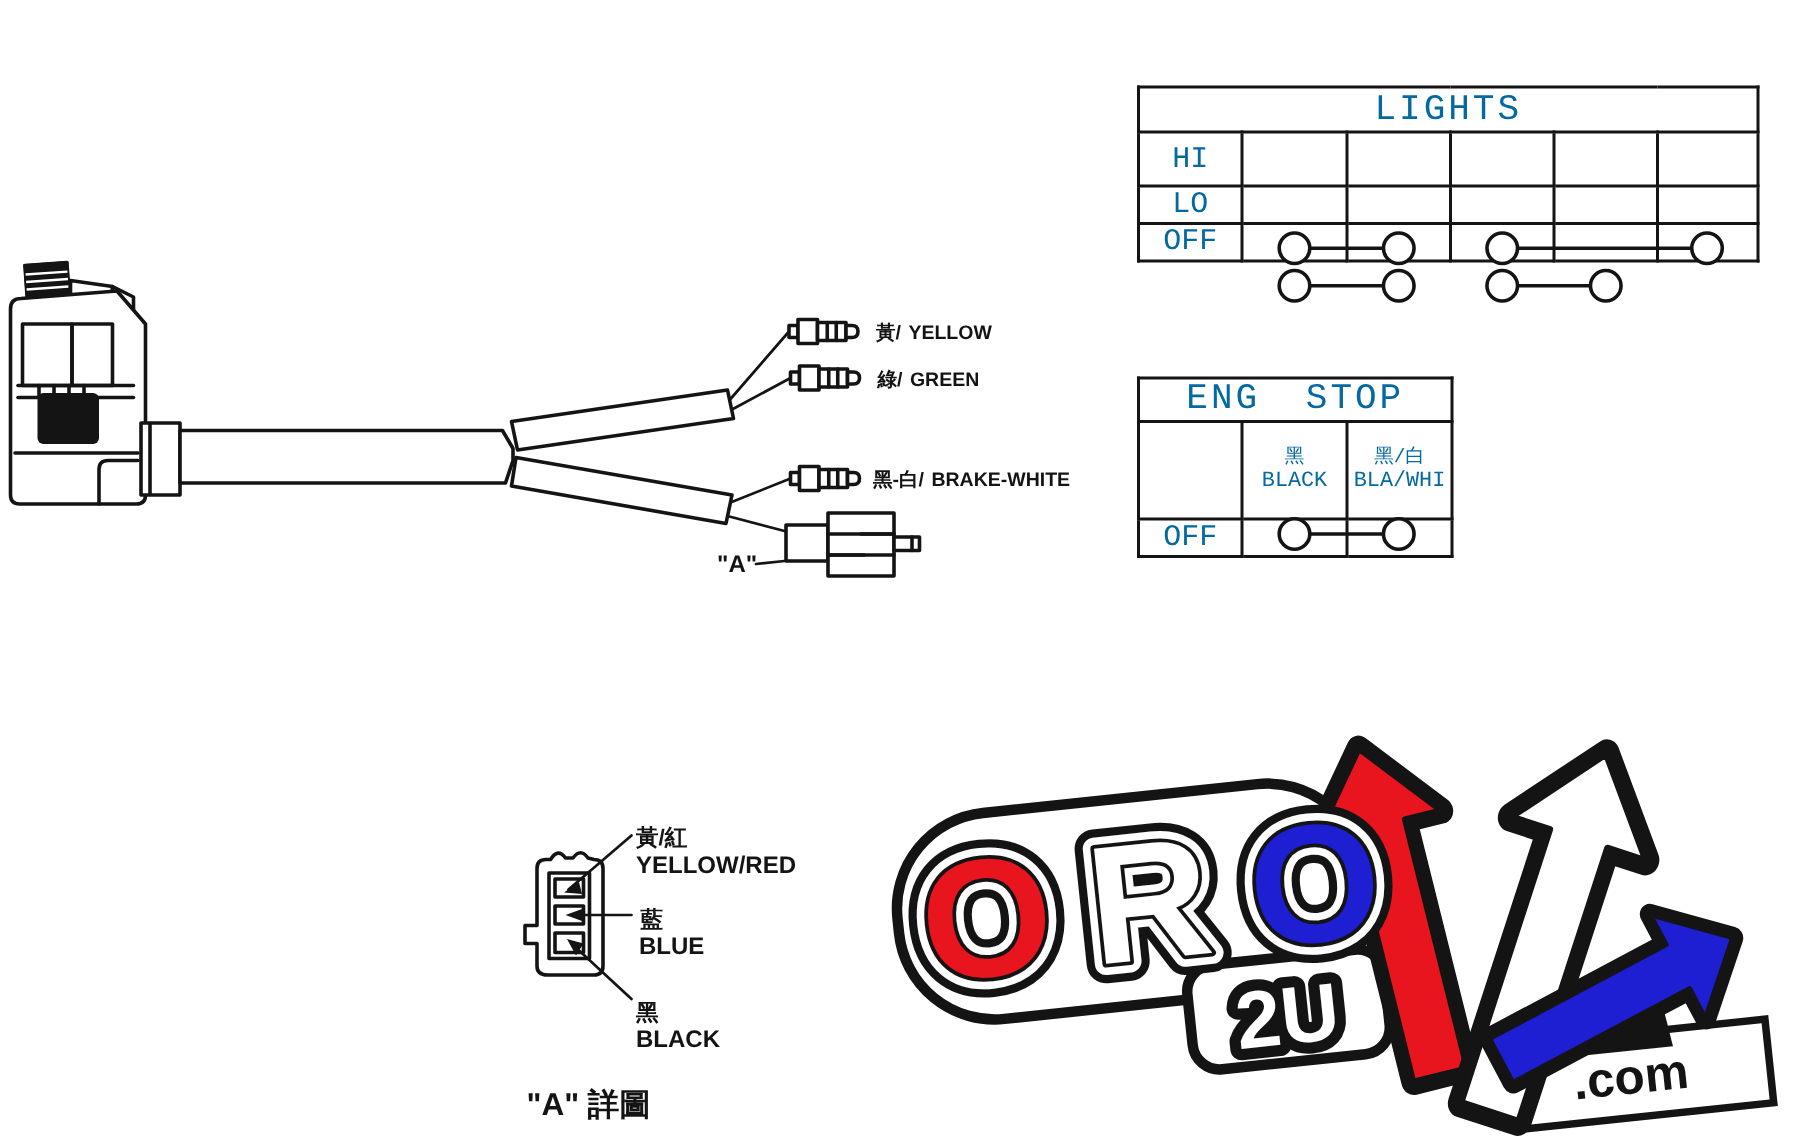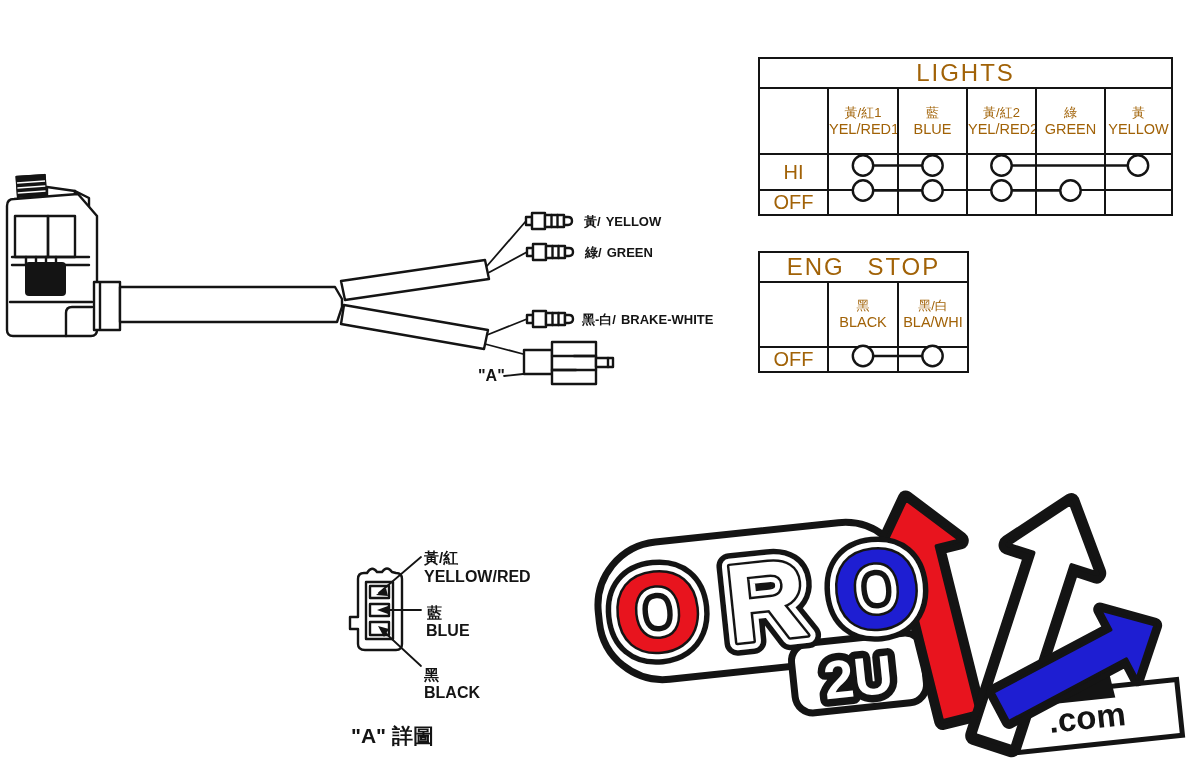--- a/index.html
+++ b/index.html
@@ -2,21 +2,21 @@
 <html><head>
 <meta charset="utf-8">
 <style>
   html,body{margin:0;padding:0;background:#fff;}
   #canvas{position:relative;width:1200px;height:763px;background:#ffffff;overflow:hidden;
           font-family:"Liberation Sans",sans-serif;color:#141414;}
   #art{position:absolute;left:0;top:0;}
 
   
   table.wiretable{position:absolute;border-collapse:collapse;table-layout:fixed;background:#fff;
-                  color:#a16207;font-family:Liberation Sans, sans-serif;}
+                  color:#0369a1;font-family:Liberation Mono, monospace;}
   table.wiretable td{border:2.4px solid #141414;text-align:center;vertical-align:middle;padding:0;overflow:hidden;}
   td.t-title{font-size:24px;letter-spacing:2px;}
   #eng-table td.t-title{letter-spacing:2px;word-spacing:14px;margin-left:28px;}
   td.hdr .zh{font-size:13px;line-height:16px;}
   td.hdr .en{font-size:14.5px;line-height:17px;}
   td.rowlab{font-size:20px;}
   .connsvg{position:absolute;pointer-events:none;}
 
   
   text{font-family:"Liberation Sans",sans-serif;fill:#141414;}
@@ -188,45 +188,30 @@
         <col style="width:70px">
         <col style="width:69px">
         <col style="width:69px">
         <col style="width:69px">
         <col style="width:67px">
       </colgroup>
     <tbody>
         <tr style="height:30px">
           <td class="t-title" colspan="6">LIGHTS</td>
         </tr>
-    <tr style="height:66px">
-      <td class="hdr"></td>
-      <td class="hdr">
-            <div class="zh">黃/紅1</div>
-            <div class="en">YEL/RED1</div>
-          </td>
-      <td class="hdr">
-            <div class="zh">藍</div>
-            <div class="en">BLUE</div>
-          </td>
-      <td class="hdr">
-            <div class="zh">黃/紅2</div>
-            <div class="en">YEL/RED2</div>
-          </td>
-      <td class="hdr">
-            <div class="zh">綠</div>
-            <div class="en">GREEN</div>
-          </td>
-      <td class="hdr">
-            <div class="zh">黃</div>
-            <div class="en">YELLOW</div>
-          </td>
-    </tr>
     <tr style="height:36px">
       <td class="rowlab">HI</td>
+      <td></td>
+          <td></td>
+          <td></td>
+          <td></td>
+          <td></td>
+    </tr>
+    <tr style="height:25px">
+      <td class="rowlab">LO</td>
       <td></td>
           <td></td>
           <td></td>
           <td></td>
           <td></td>
     </tr>
     <tr style="height:25px">
       <td class="rowlab">OFF</td>
       <td></td>
           <td></td>

